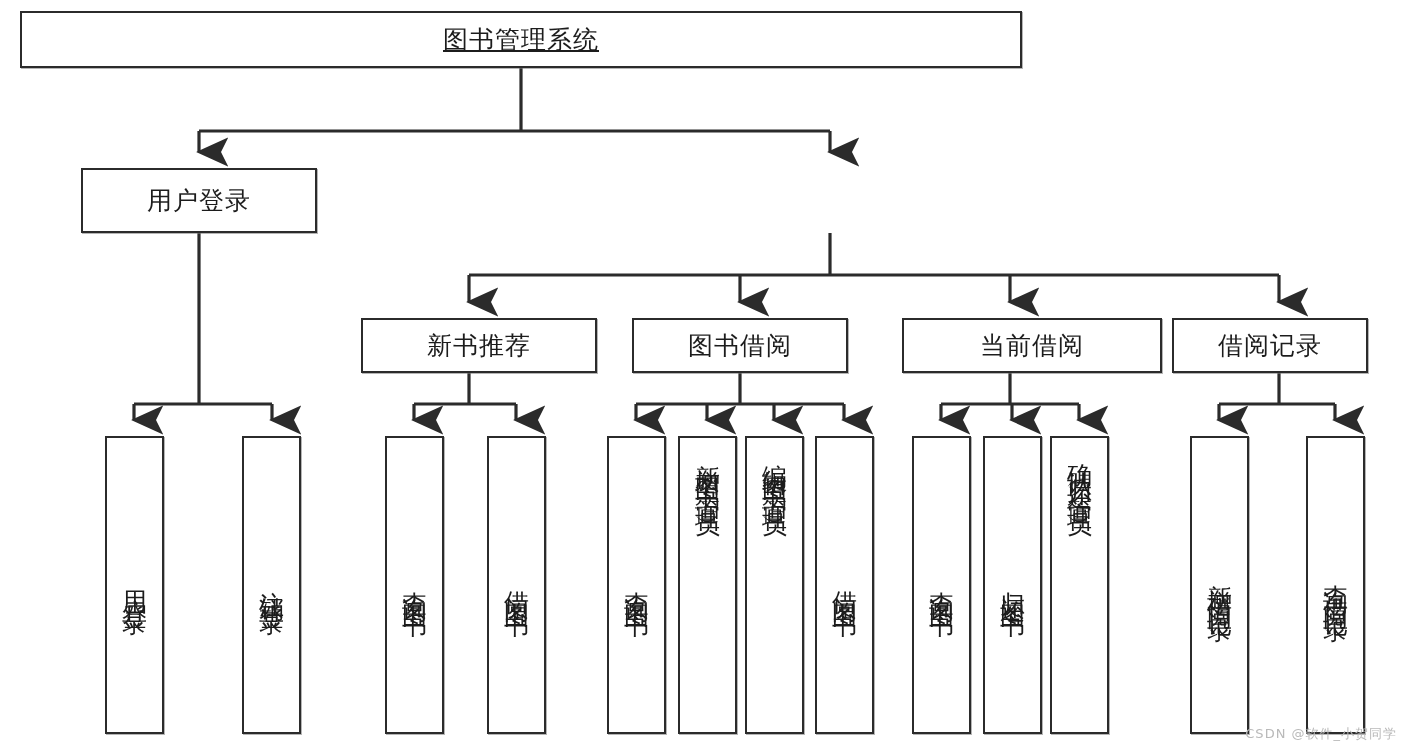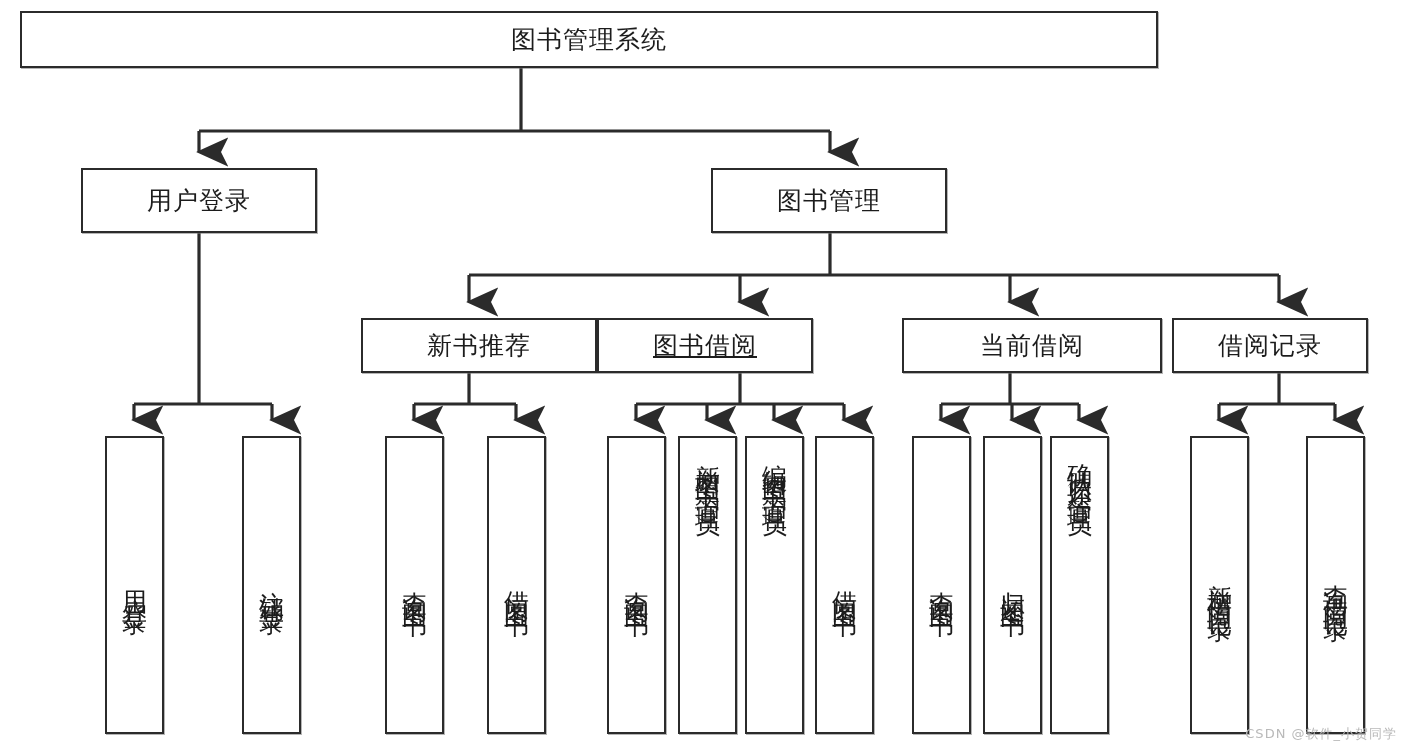--- a/index.html
+++ b/index.html
@@ -104,35 +104,32 @@
       <path d="M 1012 404 L 1012 420" marker-end="url(#arrow)"></path>
       <path d="M 1079 404 L 1079 420" marker-end="url(#arrow)"></path>
 
       <path d="M 1279 373 L 1279 404"></path>
       <path d="M 1219 404 L 1335 404"></path>
       <path d="M 1219 404 L 1219 420" marker-end="url(#arrow)"></path>
       <path d="M 1335 404 L 1335 420" marker-end="url(#arrow)"></path>
     </g>
   </svg>
 
-  <div class="node h-node root" style="left:20px;top:11px;width:1138px;height:57px;">
+  <div class="node h-node root" style="left:20px;top:11px;width:1002px;height:57px;text-decoration:underline;">
     <span class="lbl">图书管理系统</span>
   </div>
 
   <div class="node h-node" style="left:81px;top:168px;width:236px;height:65px;">
     <span class="lbl">用户登录</span>
   </div>
-  <div class="node h-node" style="left:711px;top:168px;width:236px;height:65px;">
-    <span class="lbl">图书管理</span>
-  </div>
 
   <div class="node h-node" style="left:361px;top:318px;width:236px;height:55px;">
     <span class="lbl">新书推荐</span>
   </div>
-  <div class="node h-node" style="left:597px;top:318px;width:216px;height:55px;text-decoration:underline;">
+  <div class="node h-node" style="left:632px;top:318px;width:216px;height:55px;">
     <span class="lbl">图书借阅</span>
   </div>
   <div class="node h-node" style="left:902px;top:318px;width:260px;height:55px;">
     <span class="lbl">当前借阅</span>
   </div>
   <div class="node h-node" style="left:1172px;top:318px;width:196px;height:55px;">
     <span class="lbl">借阅记录</span>
   </div>
 
   <div class="node v-node mid" style="left:105px;top:436px;width:59px;height:298px;">

